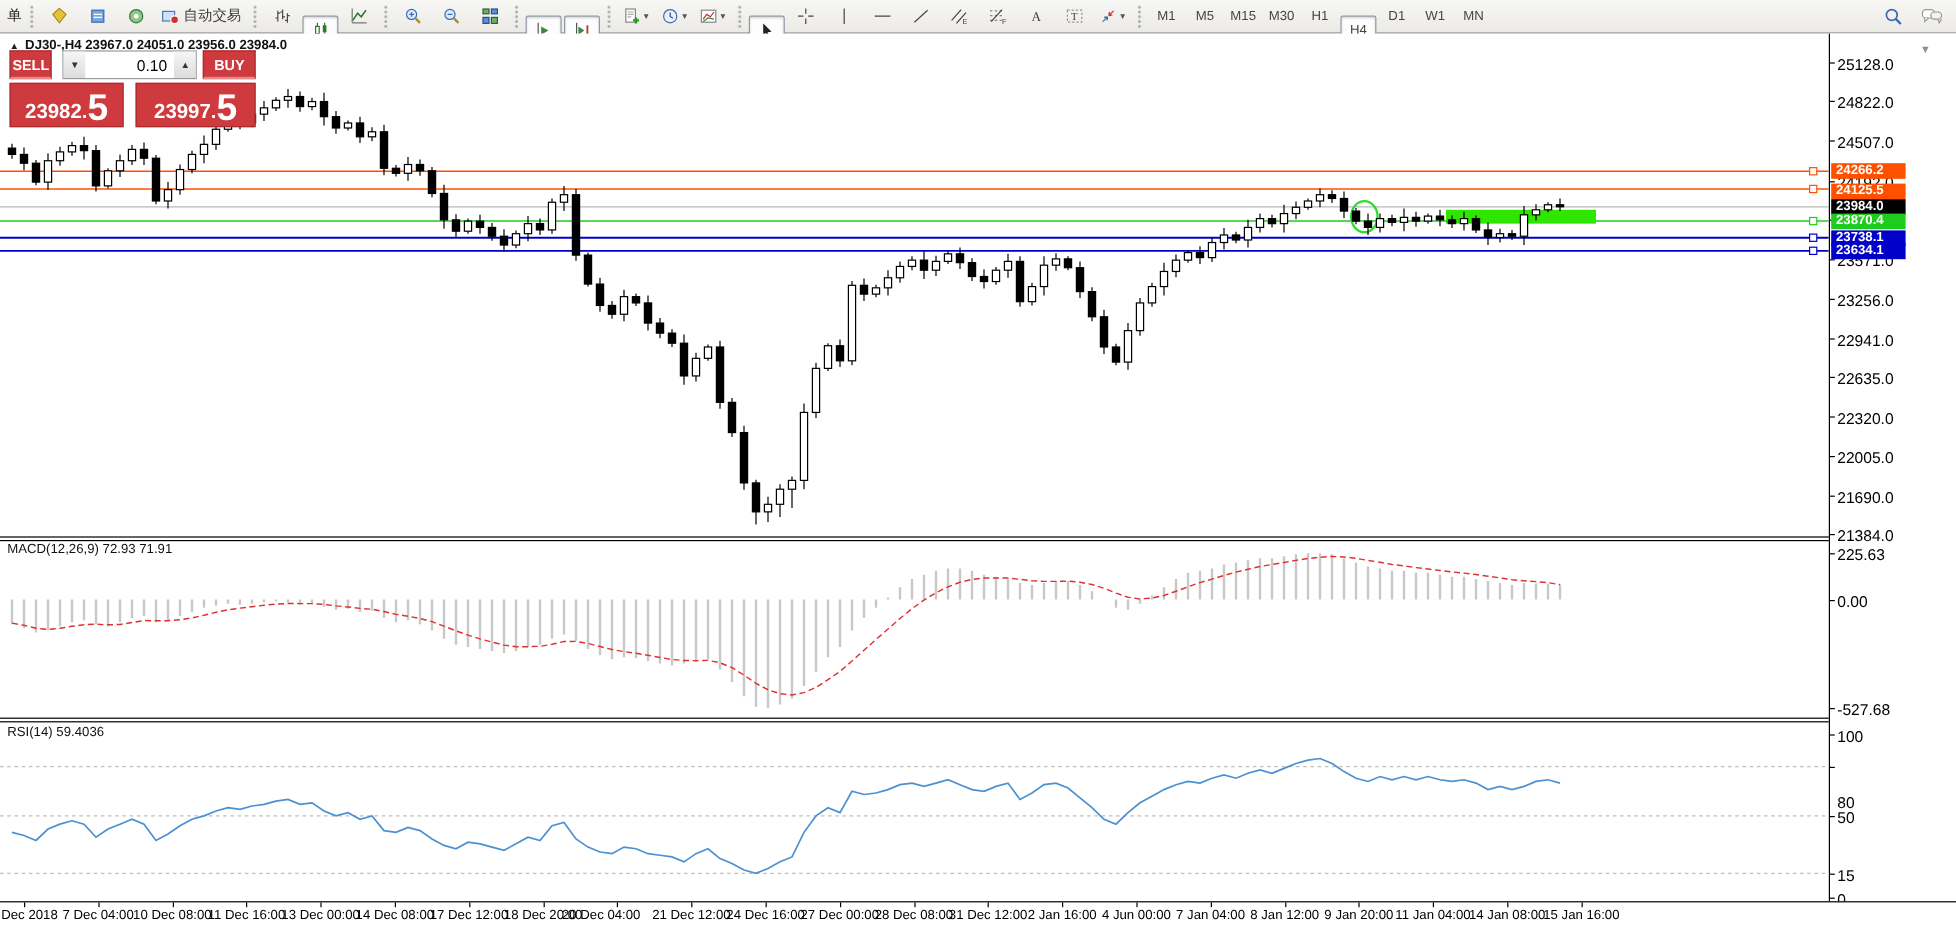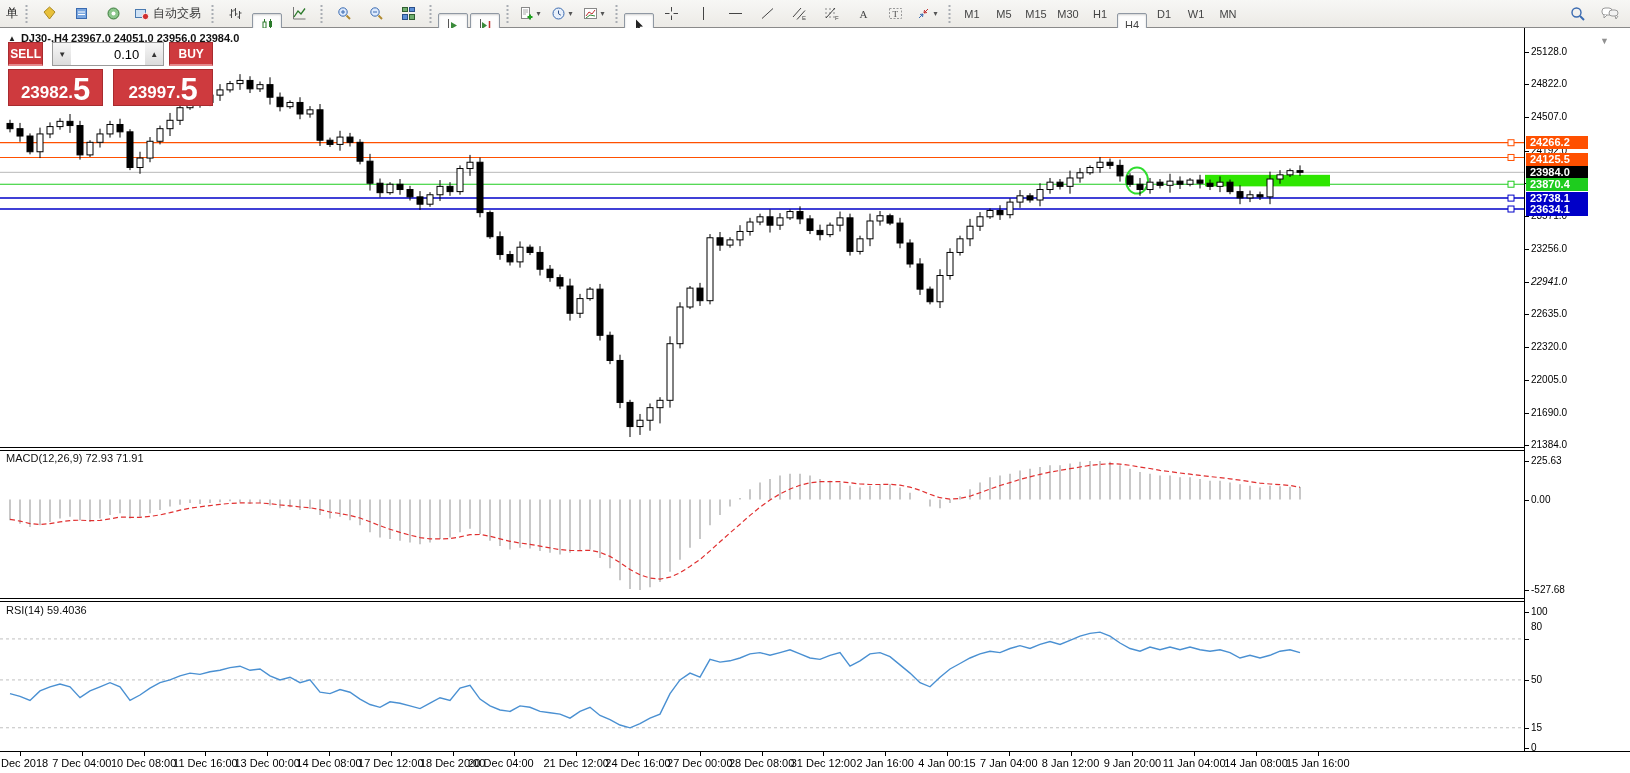--- a/index.html
+++ b/index.html
@@ -22,21 +22,21 @@
         background-size:4px 4px;background-position:center top;}
   .tb-spacer{flex:1}
   
   #chart-area{position:absolute;left:0;top:28px;width:1630px;height:745px;background:#fff;}
   #main-svg,#macd-svg,#rsi-svg{position:absolute;left:0;}
   .pane-sep{position:absolute;left:0;width:1630px;height:4px;background:#fff;
             border-top:1px solid #000;border-bottom:1px solid #000;box-sizing:border-box;}
   .ind-label{position:absolute;left:6px;font-size:11px;color:#111;z-index:5;}
   #axis-col{position:absolute;left:1524px;top:0;width:106px;height:723px;background:#fff;
             border-left:1px solid #000;box-sizing:border-box;}
-  .axis-tick{position:absolute;left:6px;font-size:10px;color:#000;white-space:nowrap;}
+  .axis-tick{position:absolute;left:6px;font-size:13px;color:#000;white-space:nowrap;}
   .axis-dash{position:absolute;left:0;width:4px;height:1px;background:#000;}
   .price-badge{position:absolute;left:1px;width:58px;height:13px;color:#fff;
                font-size:11px;font-weight:bold;line-height:13px;padding-left:4px;z-index:6;}
   #time-axis{position:absolute;left:0;top:723px;width:1630px;height:22px;background:#fff;
              border-top:1px solid #000;box-sizing:border-box;}
   .time-label{position:absolute;top:5px;font-size:11px;color:#000;transform:translateX(-50%);white-space:nowrap;}
   .time-tick{position:absolute;top:0;width:1px;height:4px;background:#000;}
   
   #chart-title{position:absolute;left:8px;top:4px;font-size:11px;font-weight:bold;color:#111;z-index:7;
                display:flex;align-items:center;gap:5px;}
@@ -739,41 +739,41 @@
       <div class="axis-tick" style="top: 83.4636px;">24507.0</div>
       <div class="axis-dash" style="top: 122.501px;"></div>
       <div class="axis-tick" style="top: 116.501px;">24192.0</div>
       <div class="axis-dash" style="top: 154.595px;"></div>
       <div class="axis-tick" style="top: 148.595px;">23886.0</div>
       <div class="axis-dash" style="top: 187.632px;"></div>
       <div class="axis-tick" style="top: 181.632px;">23571.0</div>
       <div class="axis-dash" style="top: 220.67px;"></div>
       <div class="axis-tick" style="top: 214.67px;">23256.0</div>
       <div class="axis-dash" style="top: 253.707px;"></div>
-      <div class="axis-tick" style="top: 247.707px; font-style: italic;">22941.0</div>
+      <div class="axis-tick" style="top: 247.707px;">22941.0</div>
       <div class="axis-dash" style="top: 285.801px;"></div>
       <div class="axis-tick" style="top: 279.801px;">22635.0</div>
       <div class="axis-dash" style="top: 318.839px;"></div>
       <div class="axis-tick" style="top: 312.839px;">22320.0</div>
       <div class="axis-dash" style="top: 351.876px;"></div>
       <div class="axis-tick" style="top: 345.876px;">22005.0</div>
       <div class="axis-dash" style="top: 384.914px;"></div>
       <div class="axis-tick" style="top: 378.914px;">21690.0</div>
       <div class="axis-dash" style="top: 417.007px;"></div>
       <div class="axis-tick" style="top: 411.007px;">21384.0</div>
       <div class="axis-dash" style="top: 432.852px;"></div>
       <div class="axis-tick" style="top: 426.852px;">225.63</div>
       <div class="axis-dash" style="top: 471.599px;"></div>
       <div class="axis-tick" style="top: 465.599px;">0.00</div>
       <div class="axis-dash" style="top: 562.217px;"></div>
       <div class="axis-tick" style="top: 556.217px;">-527.68</div>
       <div class="axis-dash" style="top: 583.569px;"></div>
       <div class="axis-tick" style="top: 577.569px;">100</div>
       <div class="axis-dash" style="top: 610.908px;"></div>
-      <div class="axis-tick" style="top: 593px;">80</div>
+      <div class="axis-tick" style="top: 633px;">80</div>
       <div class="axis-dash" style="top: 651.917px;"></div>
       <div class="axis-tick" style="top: 645.917px;">50</div>
       <div class="axis-dash" style="top: 699.761px;"></div>
       <div class="axis-tick" style="top: 693.761px;">15</div>
       <div class="axis-dash" style="top: 720.266px;"></div>
       <div class="axis-tick" style="top: 714.266px;">0</div>
       <div class="price-badge" style="top: 108.219px; background: rgb(255, 80, 0); color: rgb(255, 255, 255);">24266.2</div>
       <div class="price-badge" style="top: 125px; background: rgb(255, 80, 0); color: rgb(255, 255, 255);">24125.5</div>
       <div class="price-badge" style="top: 137.816px; background: rgb(0, 0, 0); color: rgb(255, 255, 255);">23984.0</div>
       <div class="price-badge" style="top: 149.731px; background: rgb(30, 204, 30); color: rgb(255, 255, 255);">23870.4</div>
@@ -805,21 +805,21 @@
       <div class="time-label" style="left: 638px;">24 Dec 16:00</div>
       <div class="time-tick" style="left: 699.8px;"></div>
       <div class="time-label" style="left: 699.8px;">27 Dec 00:00</div>
       <div class="time-tick" style="left: 761.6px;"></div>
       <div class="time-label" style="left: 761.6px;">28 Dec 08:00</div>
       <div class="time-tick" style="left: 823.4px;"></div>
       <div class="time-label" style="left: 823.4px;">31 Dec 12:00</div>
       <div class="time-tick" style="left: 885.2px;"></div>
       <div class="time-label" style="left: 885.2px;">2 Jan 16:00</div>
       <div class="time-tick" style="left: 947px;"></div>
-      <div class="time-label" style="left: 947px;">4 Jan 00:15</div>
+      <div class="time-label" style="left: 947px;">4 Jun 00:00</div>
       <div class="time-tick" style="left: 1008.8px;"></div>
       <div class="time-label" style="left: 1008.8px;">7 Jan 04:00</div>
       <div class="time-tick" style="left: 1070.6px;"></div>
       <div class="time-label" style="left: 1070.6px;">8 Jan 12:00</div>
       <div class="time-tick" style="left: 1132.4px;"></div>
       <div class="time-label" style="left: 1132.4px;">9 Jan 20:00</div>
       <div class="time-tick" style="left: 1194.2px;"></div>
       <div class="time-label" style="left: 1194.2px;">11 Jan 04:00</div>
       <div class="time-tick" style="left: 1256px;"></div>
       <div class="time-label" style="left: 1256px;">14 Jan 08:00</div>

